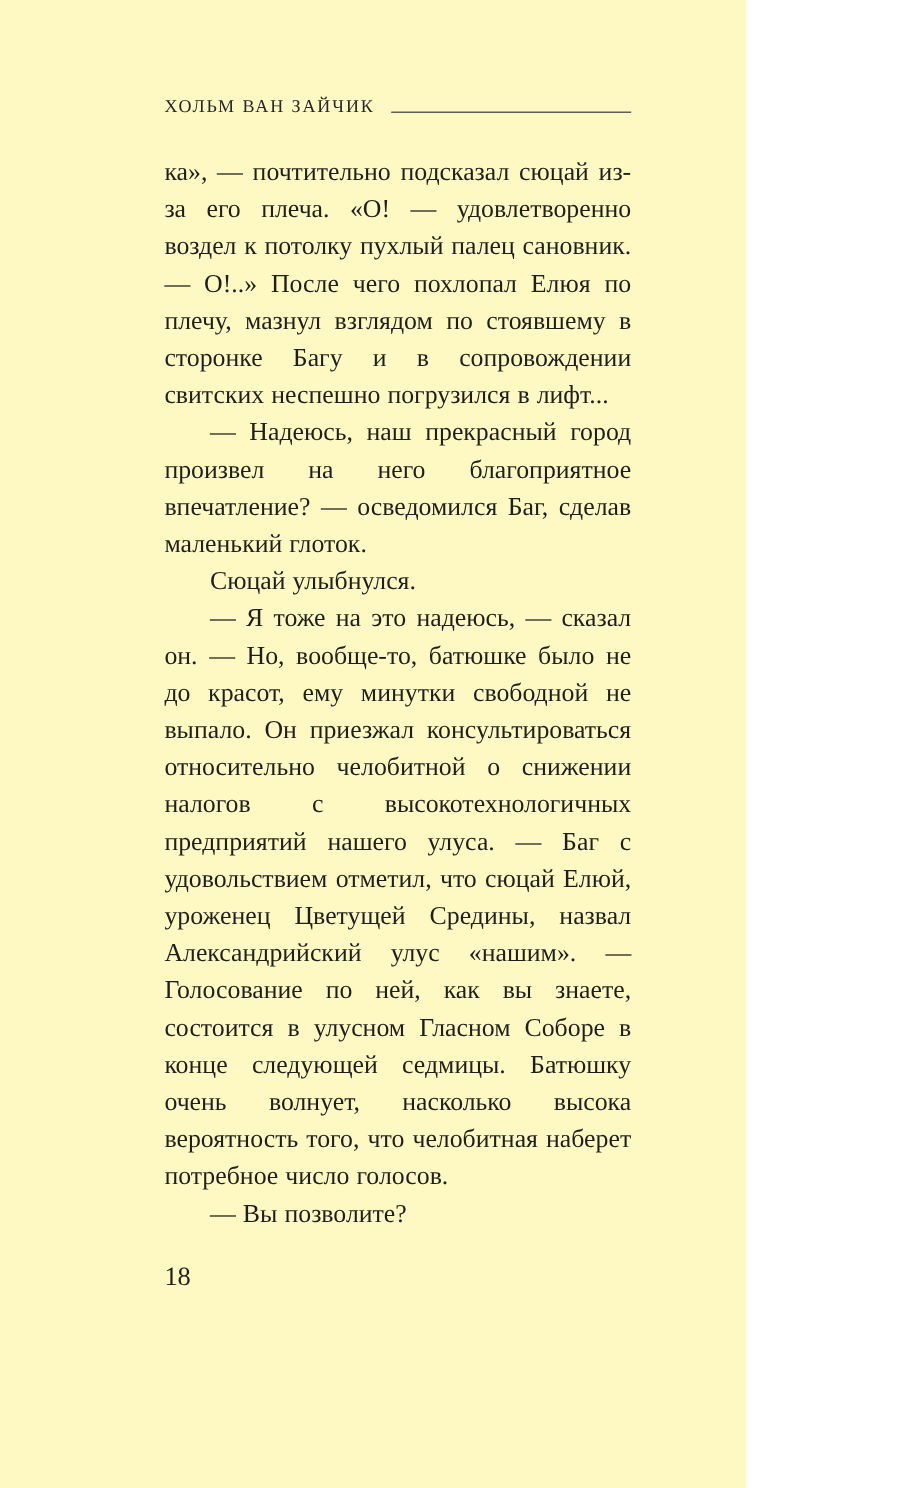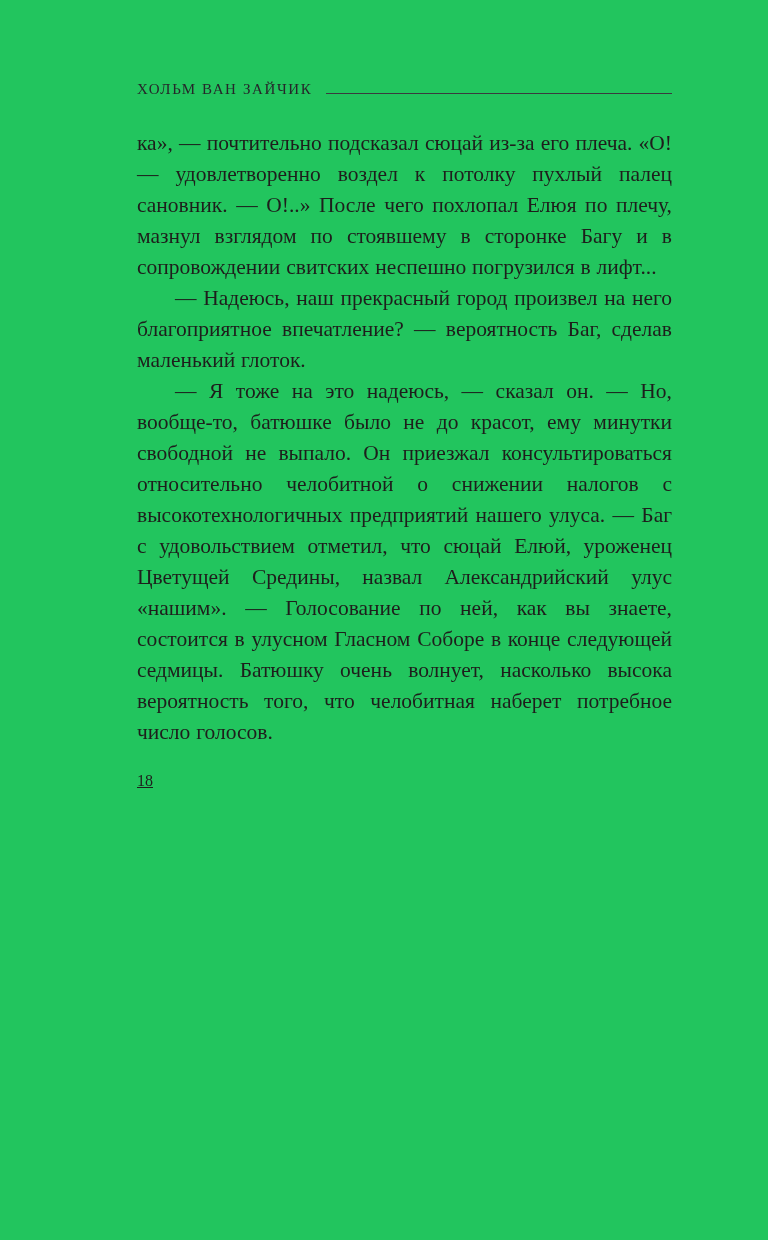--- a/index.html
+++ b/index.html
@@ -2,24 +2,24 @@
 <html lang="ru"><head>
 <meta charset="utf-8">
 <style>
   html, body {
     margin: 0;
     padding: 0;
     background: #ffffff;
   }
   .page {
     position: relative;
-    width: 768px;
+    width: 622px;
     height: 1240px;
     box-sizing: border-box;
-    background: #22c55e;
+    background: #fef9c3;
     color: #1e1e1c;
     font-family: "Liberation Serif", serif;
     padding: 76px 96px 0 137px;
     overflow: hidden;
   }
   .running-header {
     display: flex;
     align-items: flex-end;
     height: 22px;
     margin-bottom: 30px;
@@ -49,38 +49,39 @@
     margin: 0;
     text-indent: 38px;
   }
   .para.no-indent {
     text-indent: 0;
   }
   .page-footer {
     margin-top: 24px;
   }
   .page-number {
-    font-size: 16px;
+    font-size: 22px;
     color: #1e1e1c;
-    text-decoration: underline;
   }
 </style>
 </head>
 <body>
 
 <div class="page">
 
   <div class="running-header">
     <span class="author">ХОЛЬМ ВАН ЗАЙЧИК</span>
     <span class="header-rule"></span>
   </div>
 
   <div class="body-text">
     <p class="para no-indent">ка», — почтительно подсказал сюцай из-за его плеча. «О! — удовлетворенно воздел к потолку пухлый палец сановник. — О!..» После чего похлопал Елюя по плечу, мазнул взглядом по стоявшему в сторонке Багу и в сопровождении свитских неспешно погрузился в лифт...</p>
-    <p class="para">— Надеюсь, наш прекрасный город произвел на него благоприятное впечатление? — вероятность Баг, сделав маленький глоток.</p>
+    <p class="para">— Надеюсь, наш прекрасный город произвел на него благоприятное впечатление? — осведомился Баг, сделав маленький глоток.</p>
+    <p class="para">Сюцай улыбнулся.</p>
     <p class="para">— Я тоже на это надеюсь, — сказал он. — Но, вообще-то, батюшке было не до красот, ему минутки свободной не выпало. Он приезжал консультироваться относительно челобитной о снижении налогов с высокотехнологичных предприятий нашего улуса. — Баг с удовольствием отметил, что сюцай Елюй, уроженец Цветущей Средины, назвал Александрийский улус «нашим». — Голосование по ней, как вы знаете, состоится в улусном Гласном Соборе в конце следующей седмицы. Батюшку очень волнует, насколько высока вероятность того, что челобитная наберет потребное число голосов.</p>
+    <p class="para">— Вы позволите?</p>
   </div>
 
   <div class="page-footer">
     <span class="page-number">18</span>
   </div>
 
 </div>
 
 </body></html>

